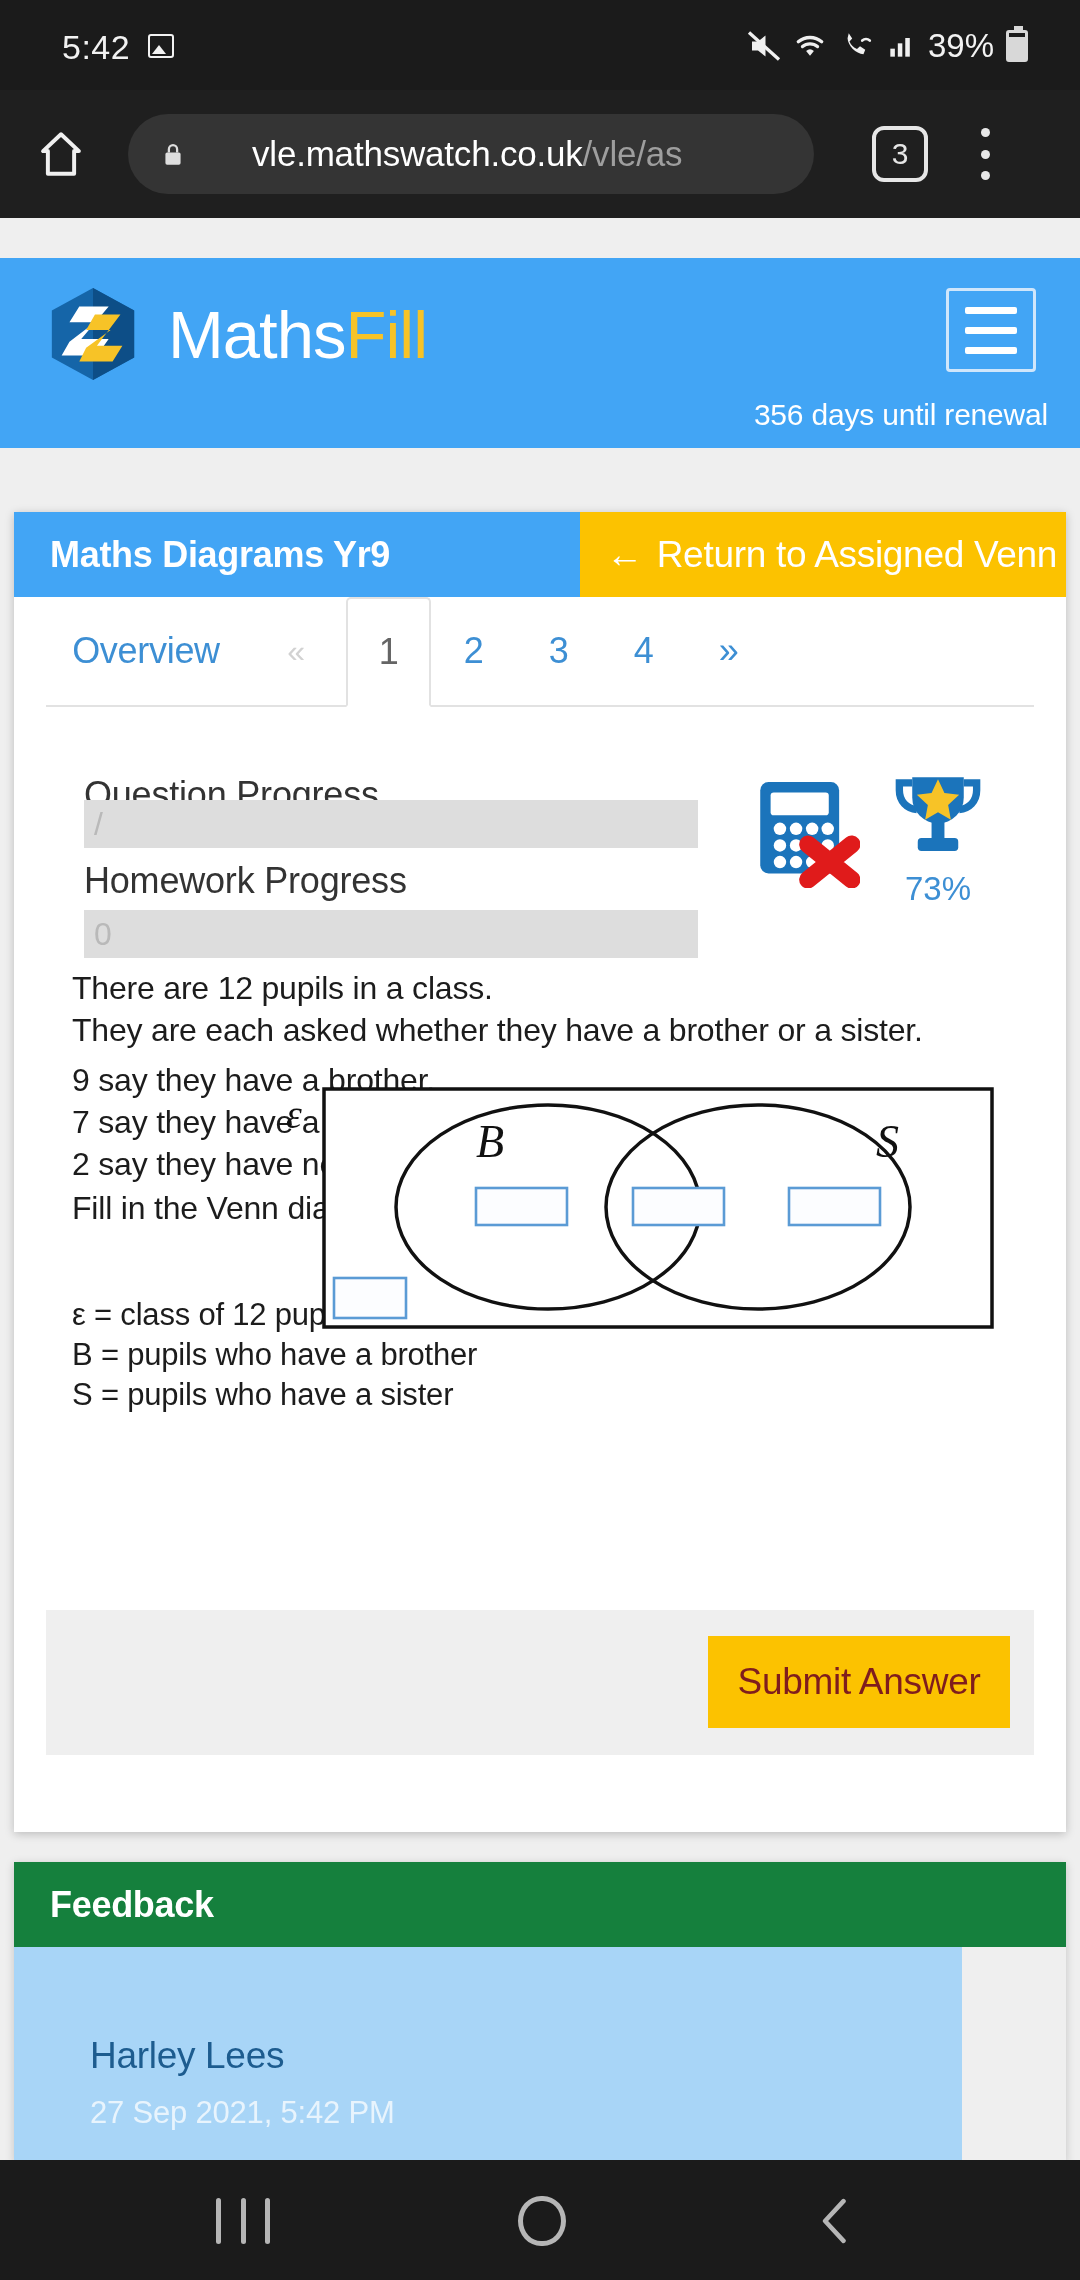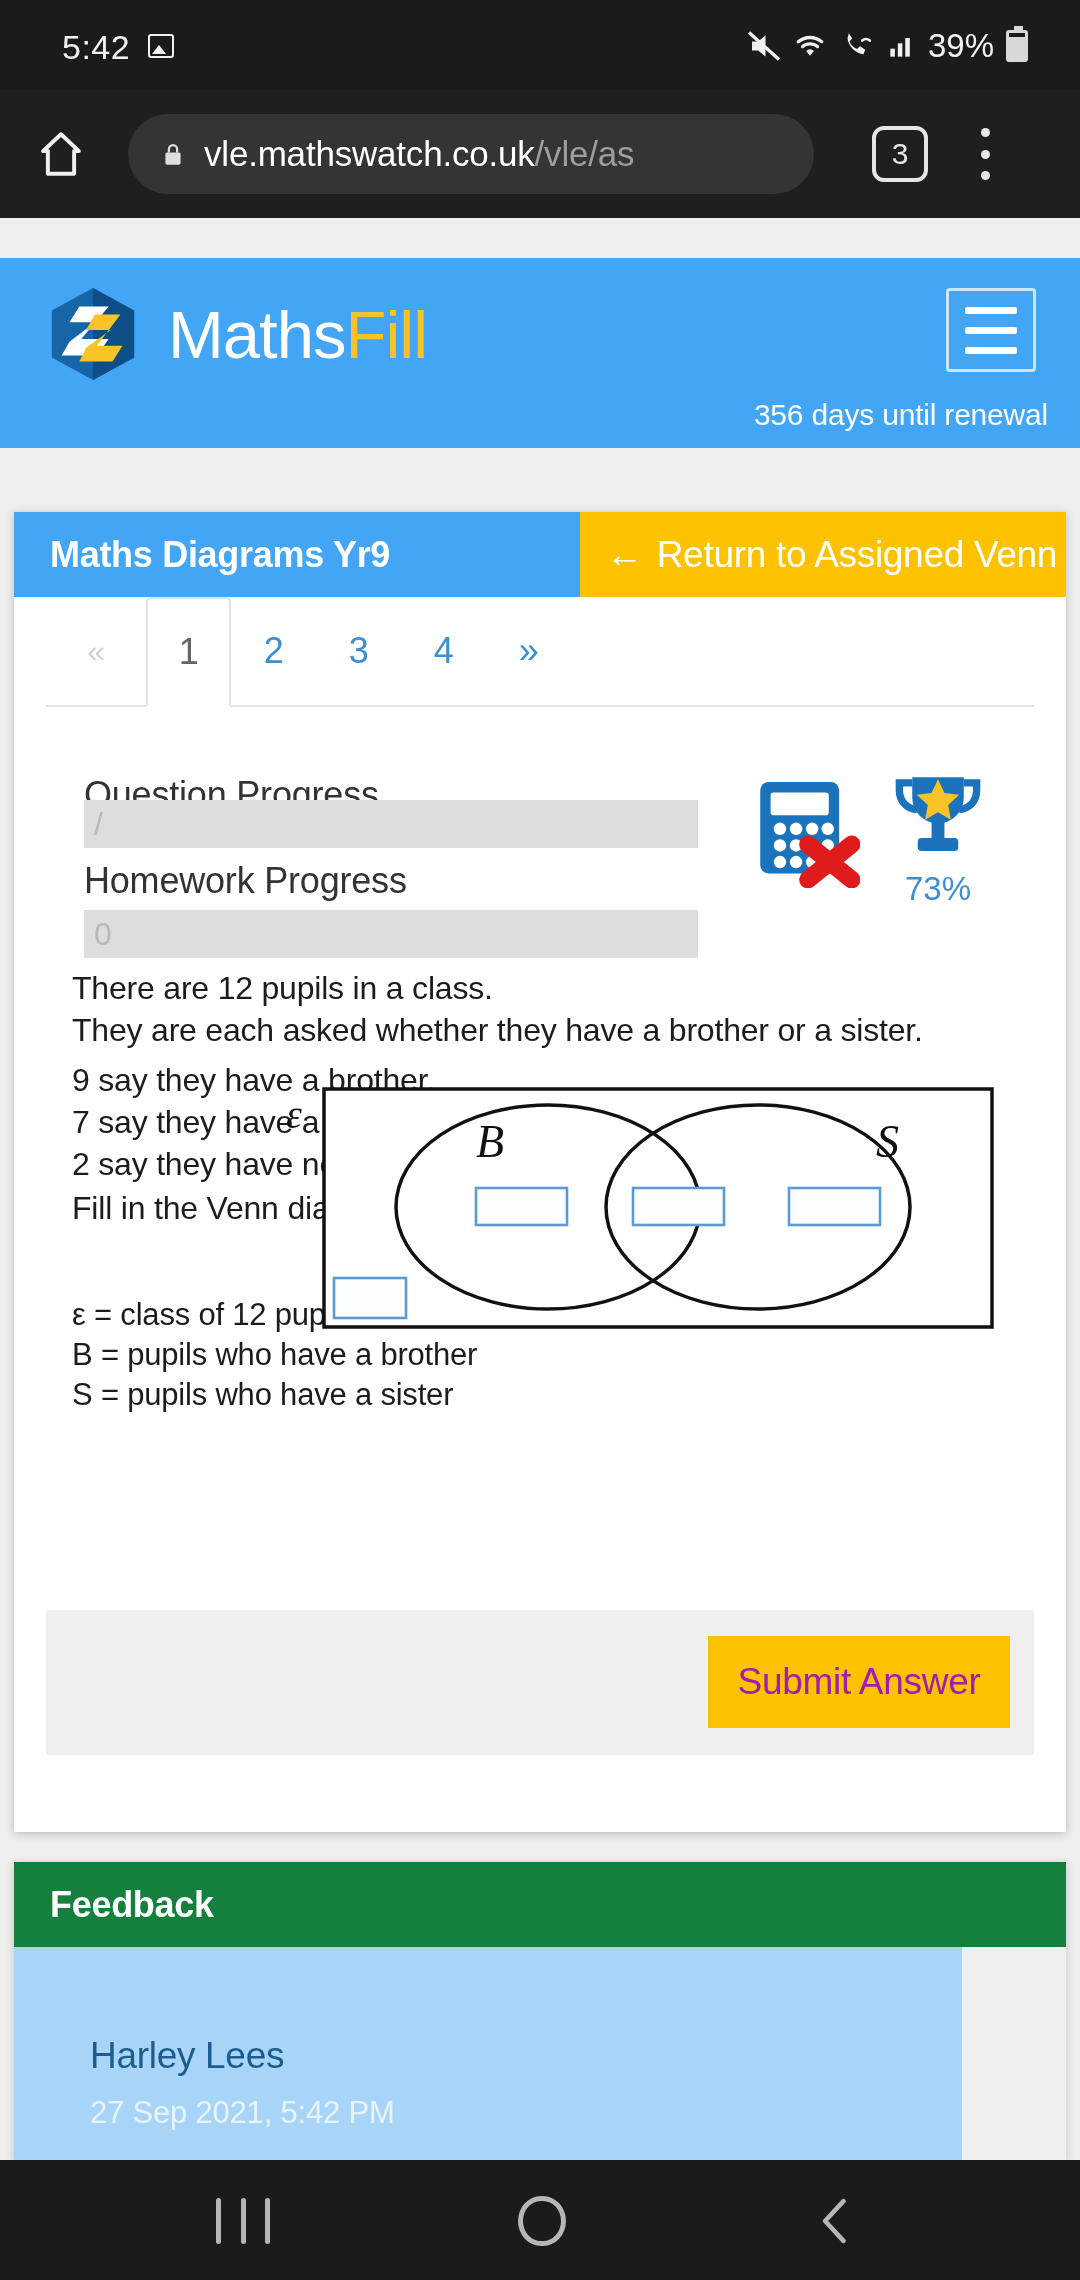--- a/index.html
+++ b/index.html
@@ -50,21 +50,21 @@
   .urlbar-wrap{
     position:absolute; top:90px; left:0; width:1080px; height:128px;
     background:#1f1f1f;
   }
   .home-icon{
     position:absolute; left:36px; top:38px; width:50px; height:52px;
   }
   .omnibox{
     position:absolute; left:128px; top:24px; width:686px; height:80px;
     background:#343434; border-radius:42px;
-    display:flex; align-items:center; padding-left:32px;
+    display:flex; align-items:center; padding-left:32px;gap:48px;
   }
   .lock-icon{ width:26px; height:32px; flex:0 0 auto; margin-right:18px; }
   .url-text{
     font-size:35px; color:#ffffff; white-space:nowrap; overflow:hidden;
     letter-spacing:-0.2px;
   }
   .url-text .path{ color:#9e9e9e; }
   .tabcount{
     position:absolute; left:872px; top:36px; width:56px; height:56px;
     border:4px solid #e6e6e6; border-radius:12px;
@@ -177,21 +177,21 @@
     font-family:"Liberation Serif", serif; color:#111;
   }
 
   
   .submit-row{
     position:absolute; left:32px; top:1098px; width:988px; height:145px;
     background:#efefef;
   }
   .submit-btn{
     position:absolute; right:24px; top:26px; width:302px; height:92px;
-    background:#fcc200; color:#a21caf; border:none;
+    background:#fcc200; color:#7f1d1d; border:none;
     font-size:37px; letter-spacing:-0.3px;
     font-family:"Liberation Sans", sans-serif;
     display:flex; align-items:center; justify-content:center;
   }
 
   
   .fb-card{
     position:absolute; top:1862px; left:14px; width:1052px; height:300px;
     box-shadow:0 2px 9px rgba(0,0,0,.18);
   }
@@ -307,20 +307,21 @@
 
     <div class="q-head">
       <div class="q-title">Maths Diagrams Yr9</div>
       <div class="q-return">
         <span class="back-arrow">←</span>
         <span>Return to Assigned Venn</span>
       </div>
     </div>
 
     <div class="tabs">
+      <div class="tab tab-overview">Overview</div>
       <div class="tab tab-prev">«</div>
       <div class="tab tab-num tab-active">1</div>
       <div class="tab tab-num">2</div>
       <div class="tab tab-num">3</div>
       <div class="tab tab-num">4</div>
       <div class="tab tab-next">»</div>
     </div>
 
     <div class="prog-label" id="qp-label">Question Progress</div>
     <div class="prog-bar" id="qp-bar">

